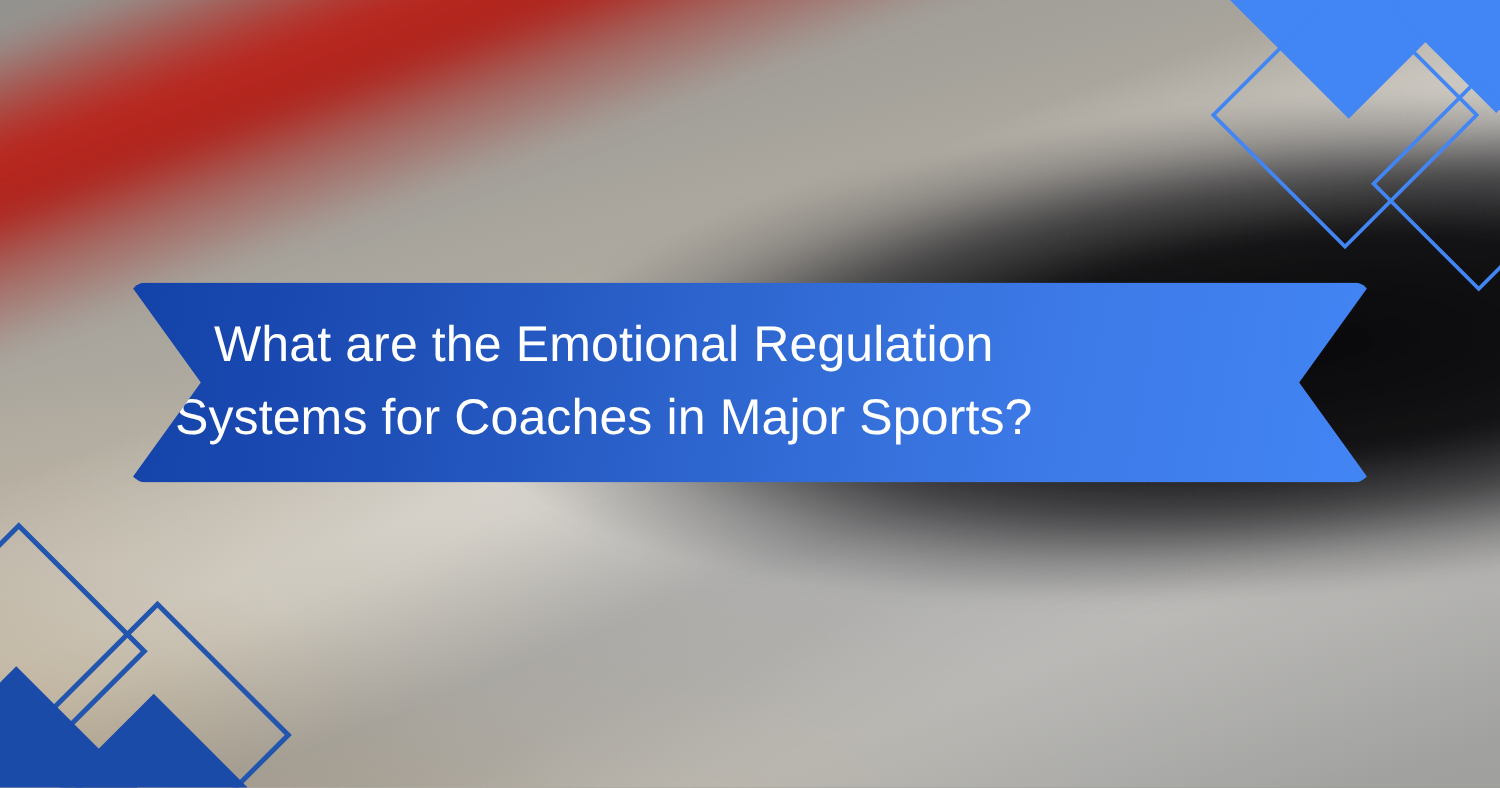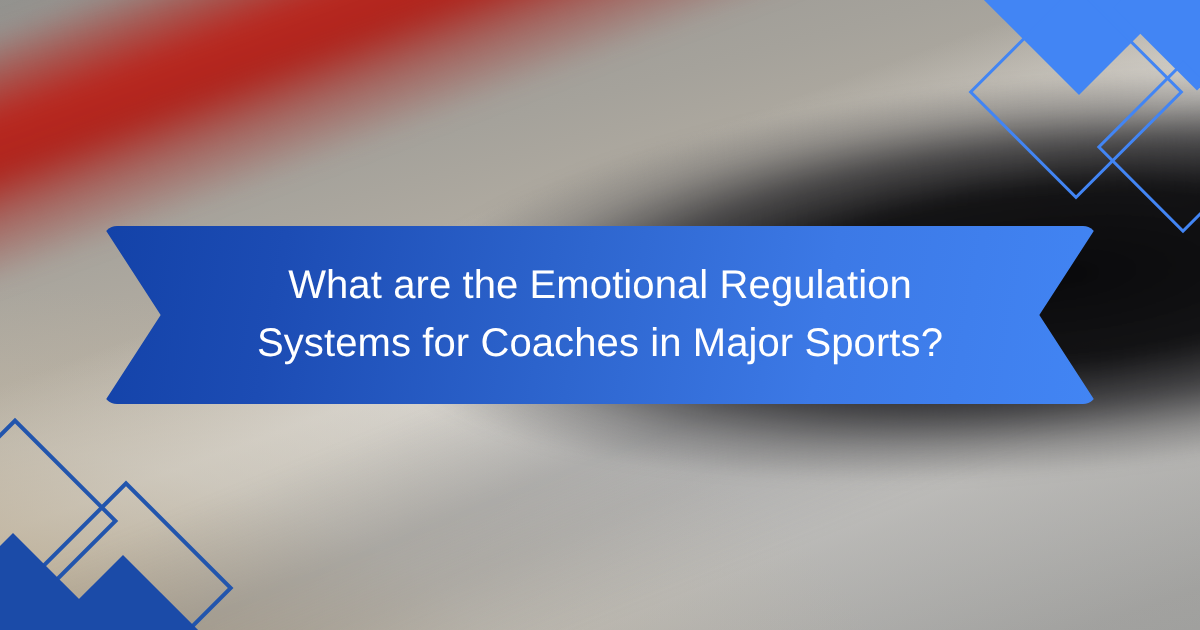--- a/index.html
+++ b/index.html
@@ -110,34 +110,33 @@
   .sq.out-light   { border:3px solid #4285f4; }
   .sq.out-dark    { border:4px solid #2255ad; }
 
   .deco-tr { top:0; right:0; width:230px; height:230px; }
   .deco-bl { bottom:0; left:0; width:245px; height:215px; }
 
   
   #banner {
     position:absolute;
     left:103px; top:226px;
-    width:994px; height:178px;
+    width:994px; height:160px;
     background:linear-gradient(100deg,#1342a8 0%, #1c4cb4 18%, #2e66cf 48%, #3c79e6 72%, #4285f4 100%);
     border-radius:14px;
     -webkit-clip-path: polygon(
        0% 0%, 100% 0%, 100% 0%,
        94.2% 50%, 100% 100%, 100% 100%,
        0% 100%, 5.8% 50%);
     clip-path: polygon(
        0% 0%, 100% 0%, 100% 0%,
        94.2% 50%, 100% 100%, 100% 100%,
        0% 100%, 5.8% 50%);
     display:flex;
     align-items:center;
-    justify-content:center;
   }
   
   #banner::before{
     content:"";
     position:absolute; inset:0;
     border-radius:16px;
     pointer-events:none;
   }
 
   #banner-title {

